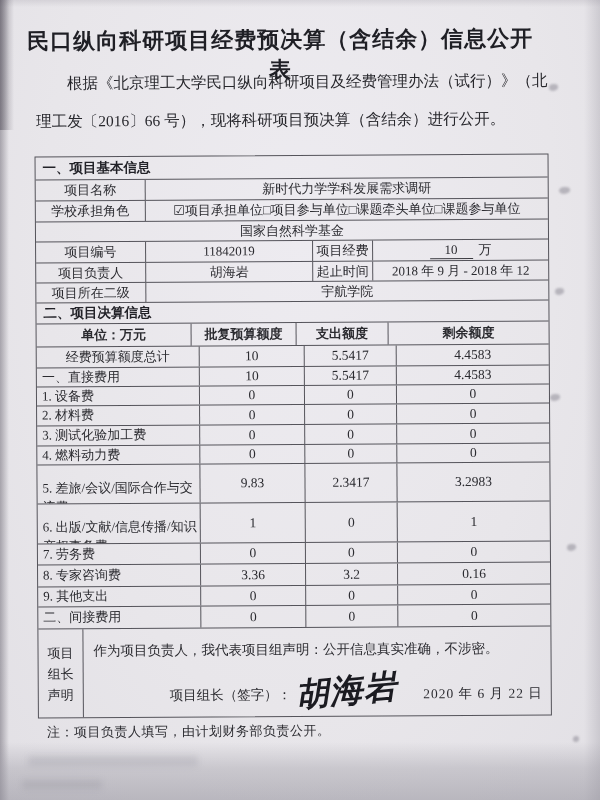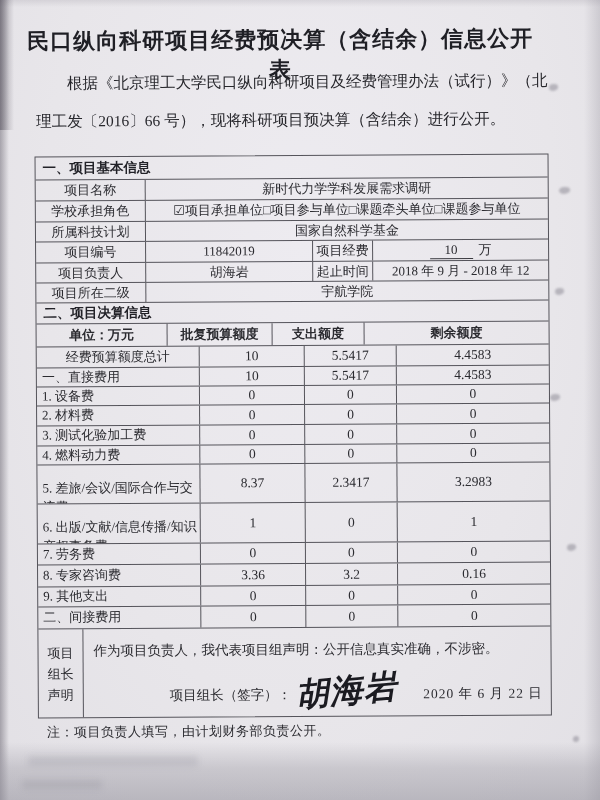--- a/index.html
+++ b/index.html
@@ -94,21 +94,20 @@
       <div class="cell lbl" style="width:109px">项目名称</div>
       <div class="cell ctr" style="flex:1">新时代力学学科发展需求调研</div>
     </div>
 
     <div class="t-row" style="height:21px">
       <div class="cell lbl" style="width:109px">学校承担角色</div>
       <div class="cell ctr" style="flex:1">☑项目承担单位□项目参与单位□课题牵头单位□课题参与单位</div>
     </div>
 
     <div class="t-row" style="height:20px">
-      <div class="cell lbl" style="width:109px">所属科技计划</div>
       <div class="cell ctr" style="flex:1">国家自然科学基金</div>
     </div>
 
     <div class="t-row" style="height:21px">
       <div class="cell lbl" style="width:109px">项目编号</div>
       <div class="cell ctr" style="width:167px">11842019</div>
       <div class="cell lbl" style="width:60px">项目经费</div>
       <div class="cell ctr" style="flex:1">
         <span class="u-num">10</span>
         <span class="unit">万</span>
@@ -123,21 +122,21 @@
     </div>
 
     <div class="t-row" style="height:20px">
       <div class="cell lbl" style="width:109px">项目所在二级</div>
       <div class="cell ctr" style="flex:1">宇航学院</div>
     </div>
 
     <div class="t-row sec-hdr" style="height:21px">二、项目决算信息</div>
 
     <div class="t-row hdr-bold" style="height:23px">
-      <div class="cell ctr" style="width:130px">单位：万元</div>
+      <div class="cell ctr" style="width:154px">单位：万元</div>
       <div class="cell ctr" style="width:105px">批复预算额度</div>
       <div class="cell ctr" style="width:92px">支出额度</div>
       <div class="cell ctr" style="flex:1">剩余额度</div>
     </div>
 
     <div class="t-row" style="height:21px">
       <div class="cell ctr" style="width:162px">经费预算额度总计</div>
       <div class="cell num" style="width:105px">10</div>
       <div class="cell num" style="width:92px">5.5417</div>
       <div class="cell num" style="flex:1">4.4583</div>
@@ -175,21 +174,21 @@
       <div class="cell lbl-left" style="width:162px">4. 燃料动力费</div>
       <div class="cell num" style="width:105px">0</div>
       <div class="cell num" style="width:92px">0</div>
       <div class="cell num" style="flex:1">0</div>
     </div>
 
     <div class="t-row" style="height:39px">
       <div class="cell lbl-left" style="width:162px">
           <span class="wrap2">5. 差旅/会议/国际合作与交流费</span>
         </div>
-      <div class="cell num" style="width:105px">8.37</div>
+      <div class="cell num" style="width:105px">9.83</div>
       <div class="cell num" style="width:92px">2.3417</div>
       <div class="cell num" style="flex:1">3.2983</div>
     </div>
 
     <div class="t-row" style="height:40px">
       <div class="cell lbl-left" style="width:162px">
           <span class="wrap2">6. 出版/文献/信息传播/知识产权事务费</span>
         </div>
       <div class="cell num" style="width:105px">1</div>
       <div class="cell num" style="width:92px">0</div>

